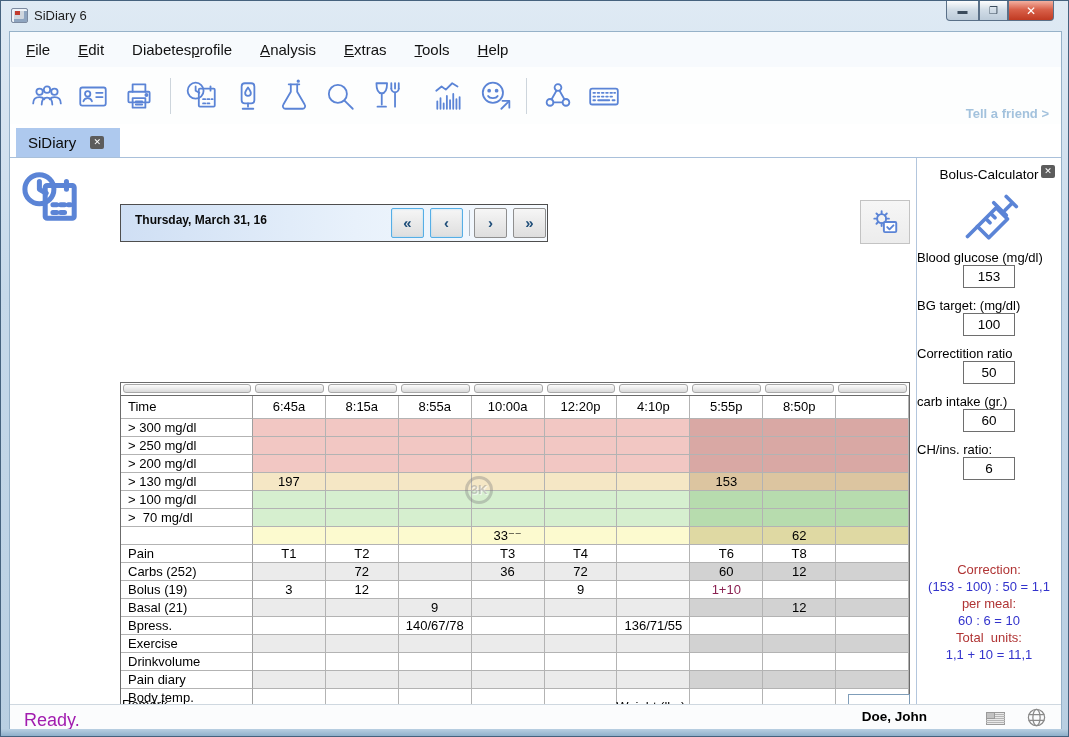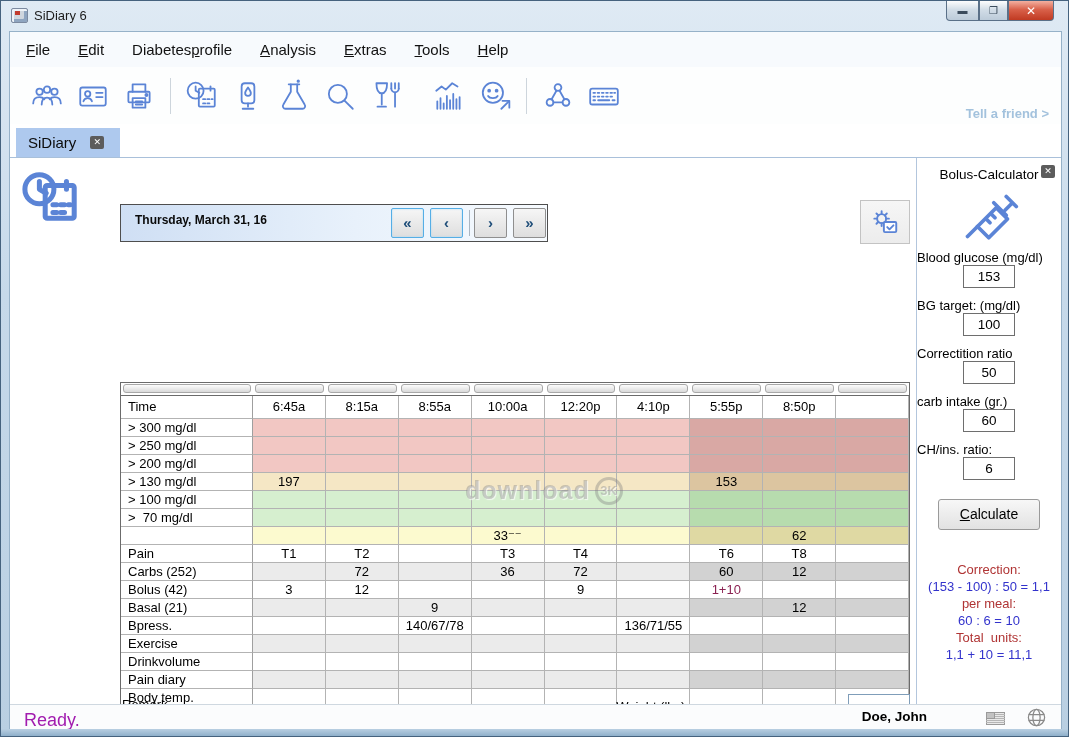--- a/index.html
+++ b/index.html
@@ -394,21 +394,21 @@
           <div class="cl">Carbs (252)</div>
           <div class="cc t-gray"></div>
           <div class="cc t-gray">72</div>
           <div class="cc t-gray"></div>
           <div class="cc t-gray">36</div>
           <div class="cc t-gray">72</div>
           <div class="cc t-gray"></div>
           <div class="cc t-gray dk">60</div>
           <div class="cc t-gray dk">12</div>
           <div class="cc t-gray dk"></div>
-          <div class="cl">Bolus (42)</div>
+          <div class="cl">Bolus (19)</div>
           <div class="cc t-white">3</div>
           <div class="cc t-white">12</div>
           <div class="cc t-white"></div>
           <div class="cc t-white"></div>
           <div class="cc t-white">9</div>
           <div class="cc t-white"></div>
           <div class="cc t-white combo">1+10</div>
           <div class="cc t-white"></div>
           <div class="cc t-white"></div>
           <div class="cl">Basal (21)</div>
@@ -467,21 +467,20 @@
           <div class="cc t-white"></div>
           <div class="cc t-white"></div>
           <div class="cc t-white"></div>
           <div class="cc t-white"></div>
           <div class="cc t-white"></div>
           <div class="cc t-white"></div>
           <div class="cc t-white"></div>
         </div>
 
       <div id="watermark">
-        <span>download</span>
         <span id="wm-badge">3K</span>
       </div>
 
       <div id="remark-label">Remark</div>
       <div id="weight-label">Weight (lbs):</div>
       <input id="weight-input" value="" style="">
 
       <div id="remark-box">
         <div id="remark-scroll">
           <div class="scr" style="top:3px">▲</div>
@@ -509,21 +508,20 @@
       <input class="bc-input" style="top: 107px;" value="153">
       <div class="bc-label" style="top:140px">BG target: (mg/dl)</div>
       <input class="bc-input" style="top: 155px;" value="100">
       <div class="bc-label" style="top:188px">Correctition ratio</div>
       <input class="bc-input" style="top: 203px;" value="50">
       <div class="bc-label" style="top:236px">carb intake (gr.)</div>
       <input class="bc-input" style="top: 251px;" value="60">
       <div class="bc-label" style="top:284px">CH/ins. ratio:</div>
       <input class="bc-input" style="top: 299px;" value="6">
 
-      <div id="calc-btn"><span></span><u>C</u><span>alculate</span></div>
 
       <div class="res lab" style="top:392px">Correction:</div>
       <div class="res val" style="top:409px">(153 - 100) : 50 = 1,1</div>
       <div class="res lab" style="top:426px">per meal:</div>
       <div class="res val" style="top:443px">60 : 6 = 10</div>
       <div class="res lab" style="top:460px">Total &nbsp;units:</div>
       <div class="res val" style="top:477px">1,1 + 10 = 11,1</div>
     </div>
 
     <div id="statusbar">

